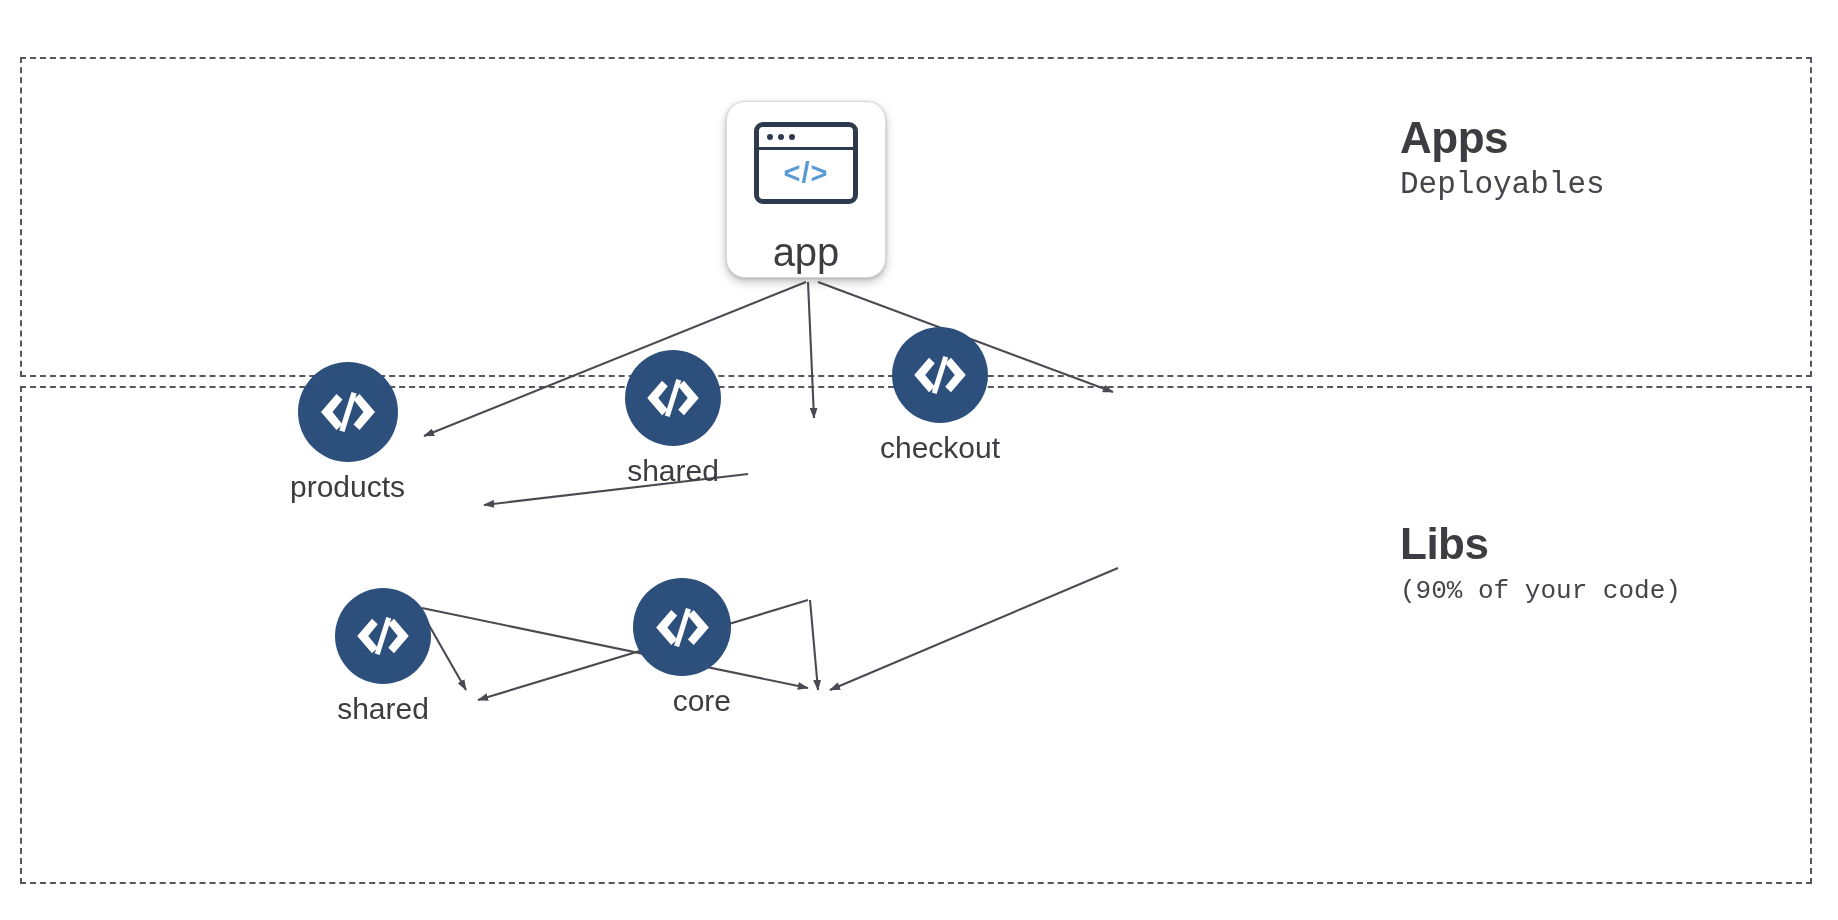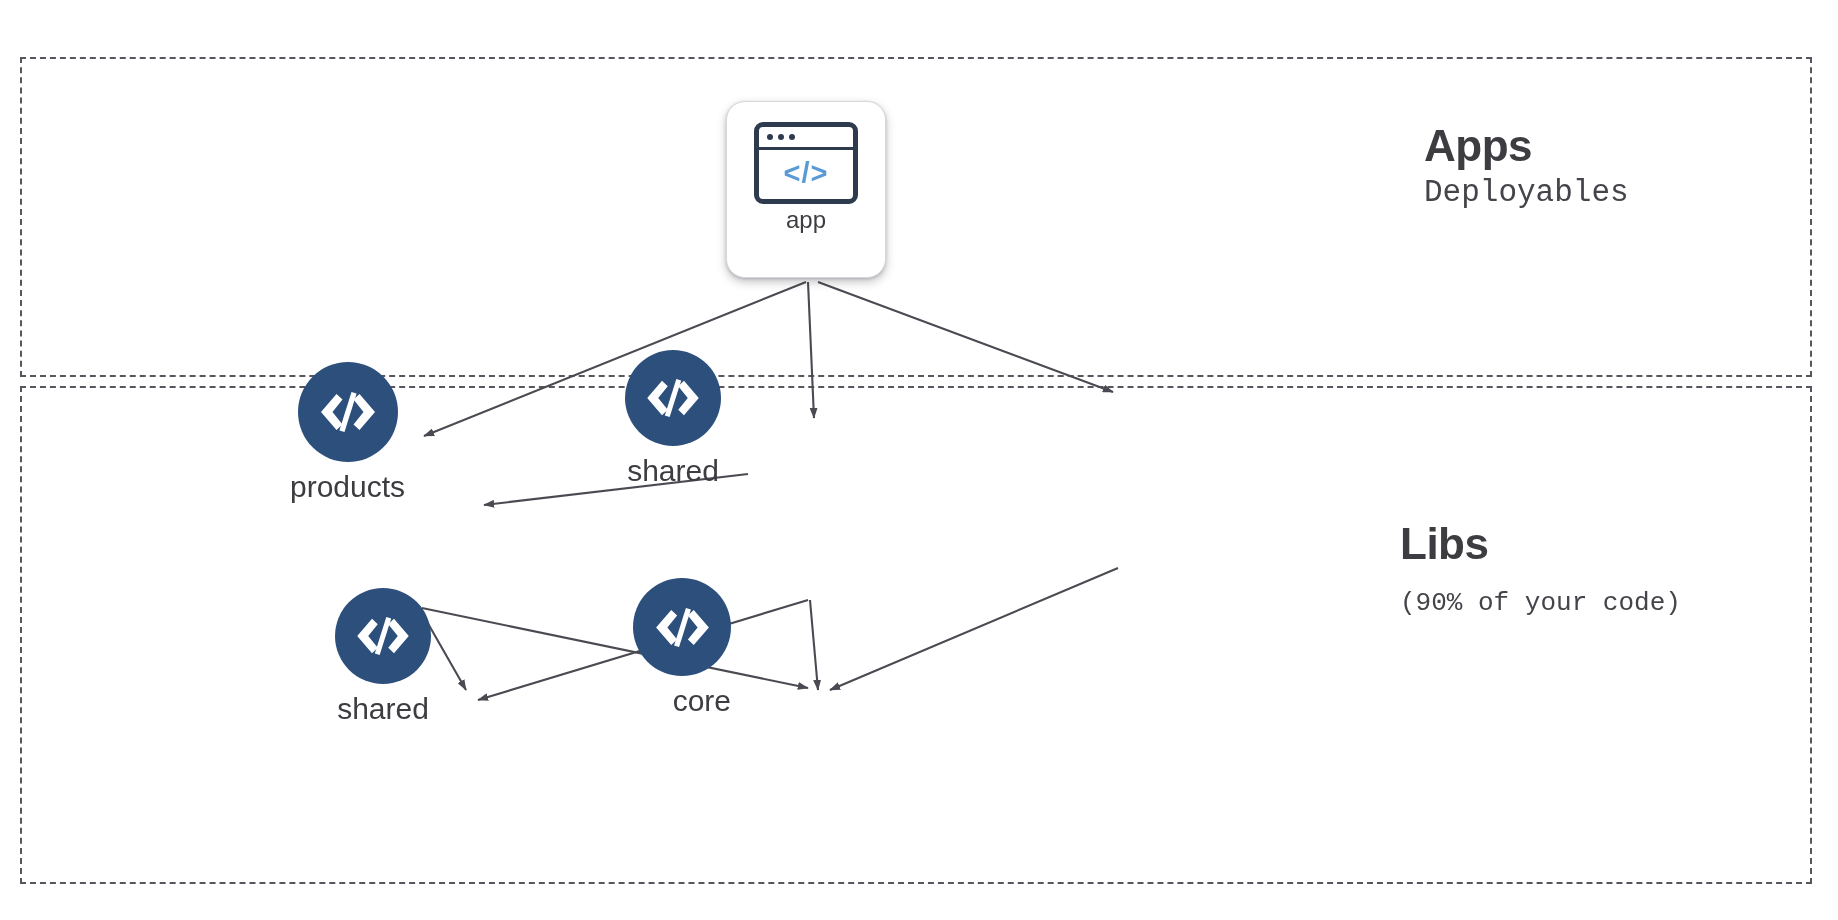--- a/index.html
+++ b/index.html
@@ -57,26 +57,25 @@
   .zone-subtitle {
     font-size: 31px;
     font-weight: normal;
     line-height: 1.25;
     color: #44444a;
     margin-top: 6px;
     font-family: Liberation Mono, monospace;
   }
   .zone-subtitle.small {
     font-size: 26px;
-    margin-top: 21px;
+    margin-top: 9px;
   }
   #caption-apps {
     left: 1400px;
-    top: 124px;
-    margin-left: 24px;
+    top: 116px;
   }
   #caption-libs {
     left: 1400px;
     top: 522px;
   }
 
   
   #edges {
     position: absolute;
     left: 0;
@@ -137,23 +136,23 @@
     justify-content: center;
     color: #5b9bd5;
     font-family: "Liberation Sans", "DejaVu Sans", sans-serif;
     font-size: 29px;
     font-weight: bold;
     letter-spacing: 1px;
     line-height: 1;
     padding-bottom: 2px;
   }
   .app-label {
-    font-size: 24px;
+    font-size: 40px;
     color: #3c3c41;
-    margin-top: 4px;
+    margin-top: 28px;
     line-height: 1;
   }
 
   
   .lib-node {
     position: absolute;
     display: flex;
     flex-direction: column;
     align-items: center;
   }
@@ -259,20 +258,30 @@
     <div class="lib-circle">
       <svg width="60" height="42" viewBox="0 0 62 44" aria-hidden="true">
         <path d="M19.5 4 L4 22 L19.5 40 L25.5 34.4 L15.5 22 L25.5 9.6 Z" fill="#ffffff"></path>
         <path d="M42.5 4 L58 22 L42.5 40 L36.5 34.4 L46.5 22 L36.5 9.6 Z" fill="#ffffff"></path>
         <path d="M34.5 2 L39.6 3.6 L27.5 42 L22.4 40.4 Z" fill="#ffffff"></path>
       </svg>
     </div>
     <div class="lib-label">shared</div>
   </div>
 
+  <div class="lib-node" id="node-checkout">
+    <div class="lib-circle">
+      <svg width="60" height="42" viewBox="0 0 62 44" aria-hidden="true">
+        <path d="M19.5 4 L4 22 L19.5 40 L25.5 34.4 L15.5 22 L25.5 9.6 Z" fill="#ffffff"></path>
+        <path d="M42.5 4 L58 22 L42.5 40 L36.5 34.4 L46.5 22 L36.5 9.6 Z" fill="#ffffff"></path>
+        <path d="M34.5 2 L39.6 3.6 L27.5 42 L22.4 40.4 Z" fill="#ffffff"></path>
+      </svg>
+    </div>
+    <div class="lib-label">checkout</div>
+  </div>
 
   <div class="lib-node" id="node-shared">
     <div class="lib-circle">
       <svg width="60" height="42" viewBox="0 0 62 44" aria-hidden="true">
         <path d="M19.5 4 L4 22 L19.5 40 L25.5 34.4 L15.5 22 L25.5 9.6 Z" fill="#ffffff"></path>
         <path d="M42.5 4 L58 22 L42.5 40 L36.5 34.4 L46.5 22 L36.5 9.6 Z" fill="#ffffff"></path>
         <path d="M34.5 2 L39.6 3.6 L27.5 42 L22.4 40.4 Z" fill="#ffffff"></path>
       </svg>
     </div>
     <div class="lib-label">shared</div>

